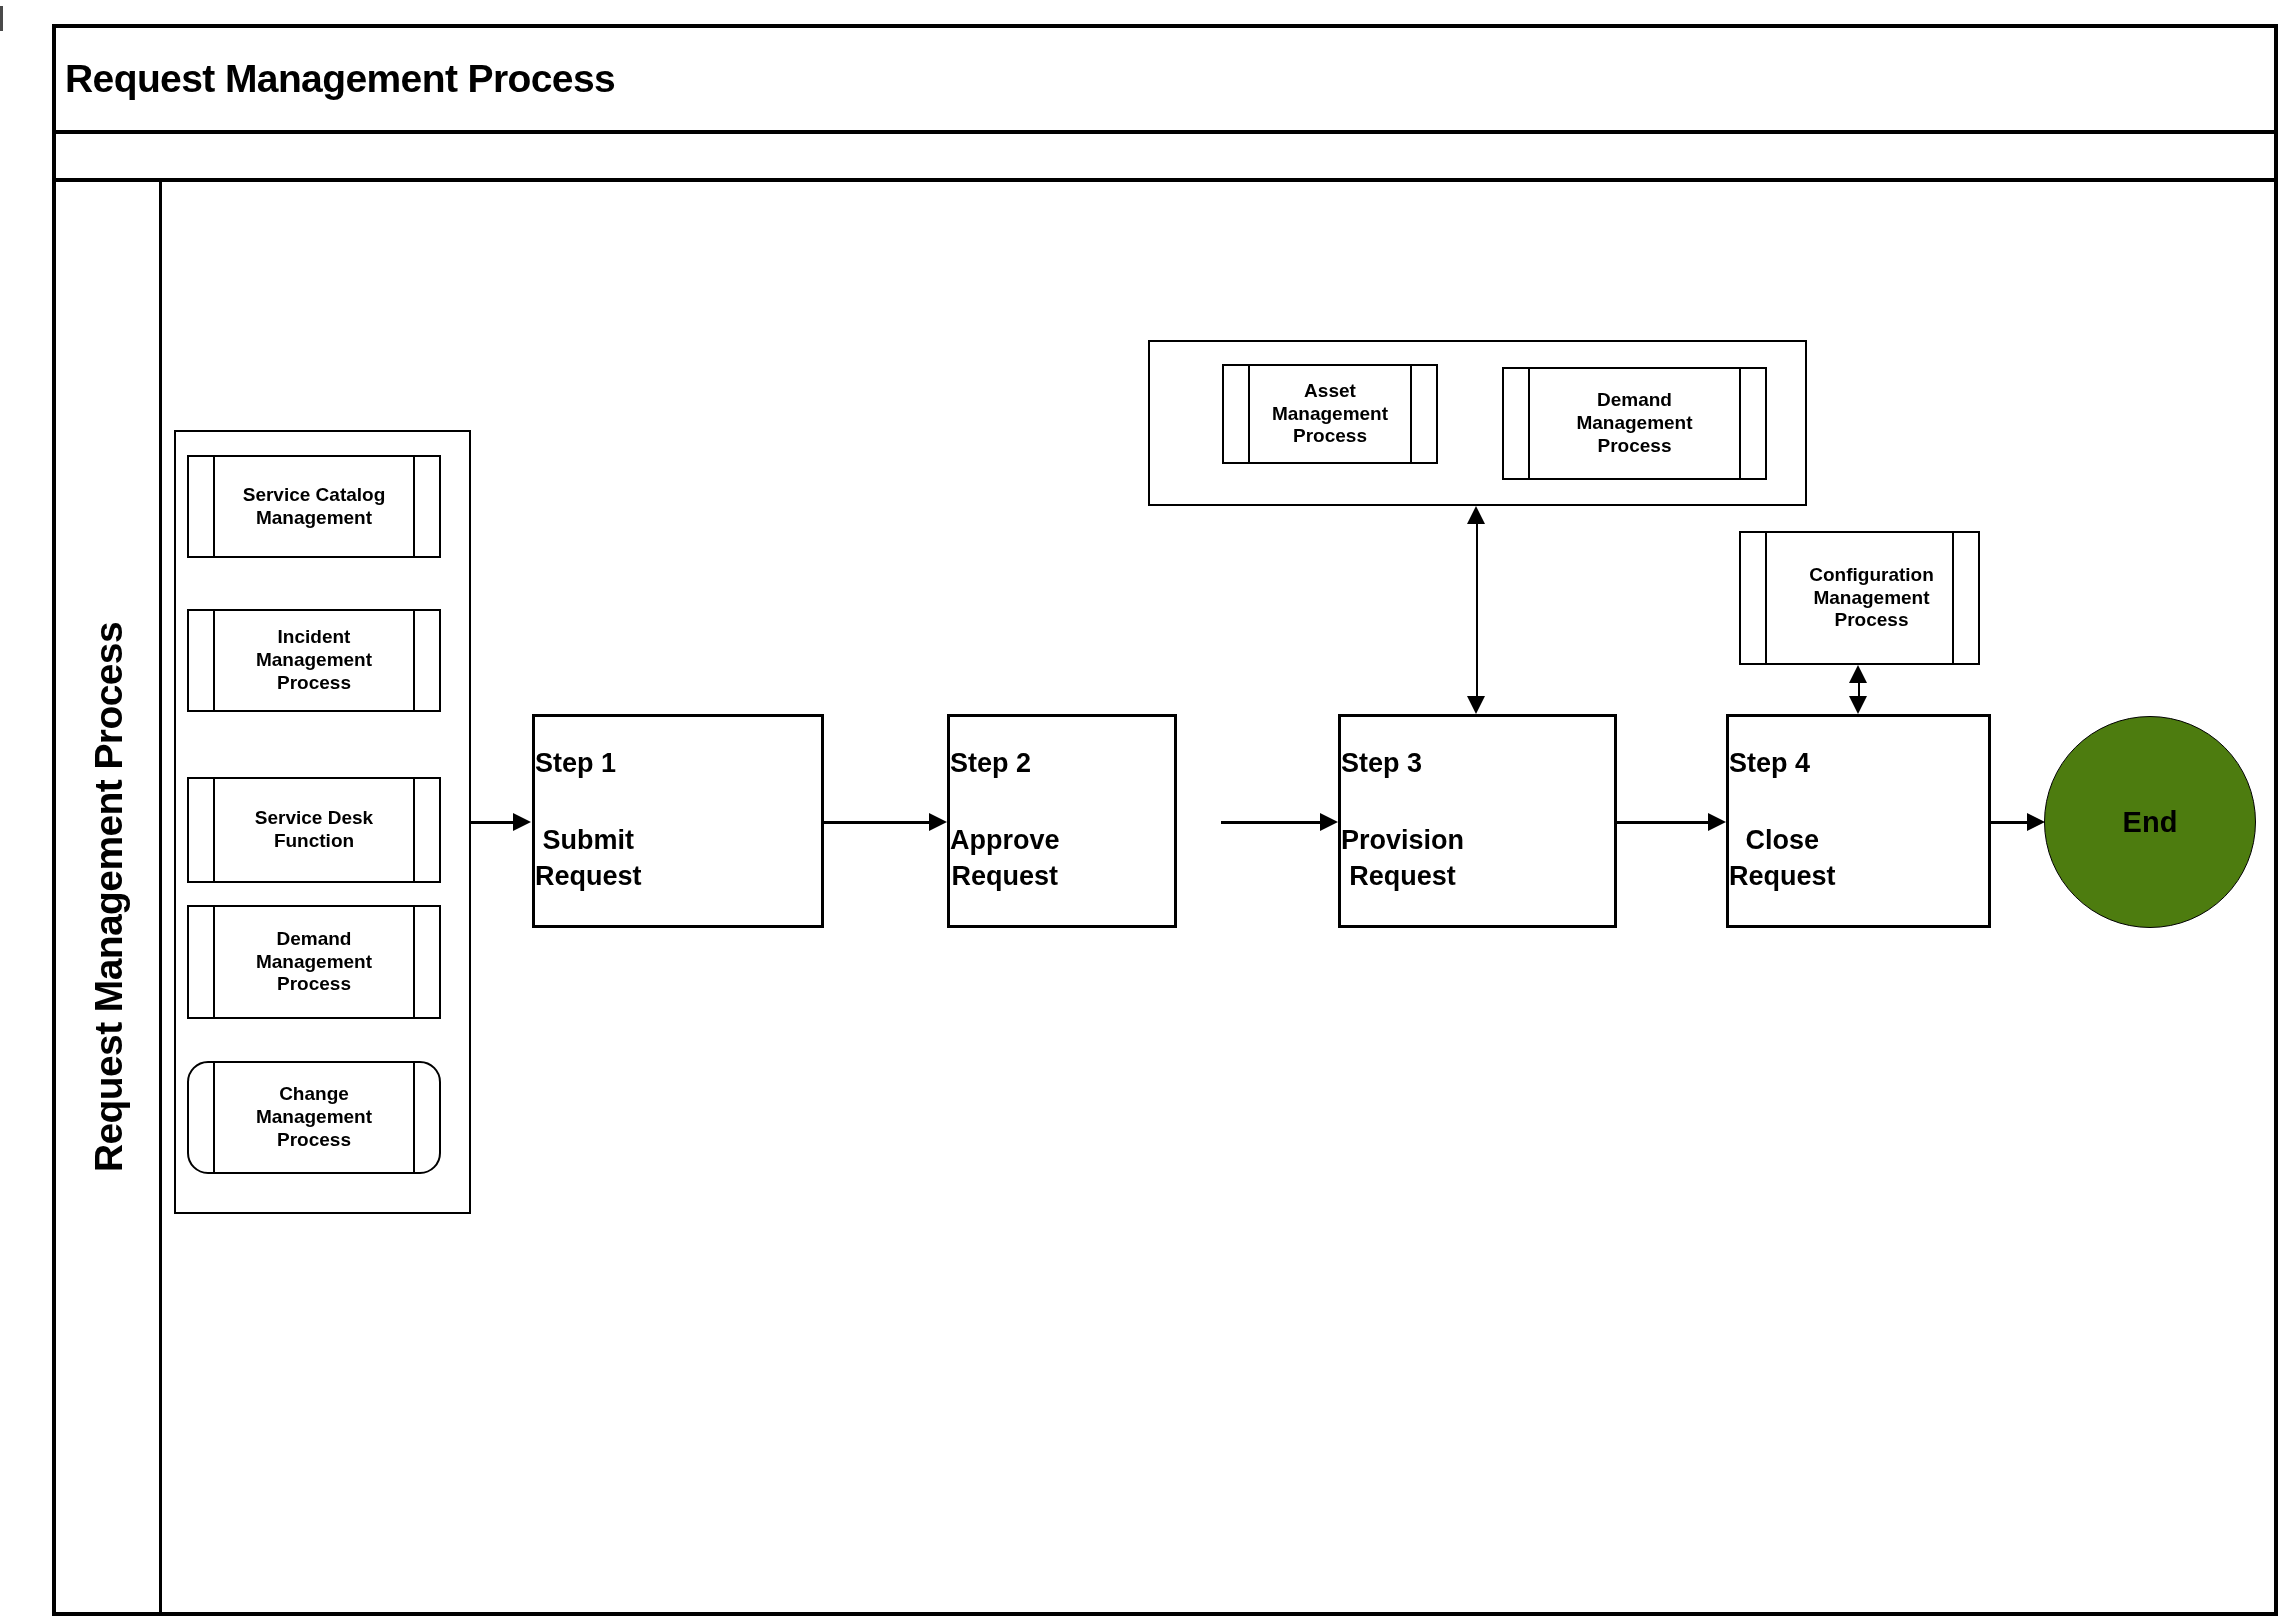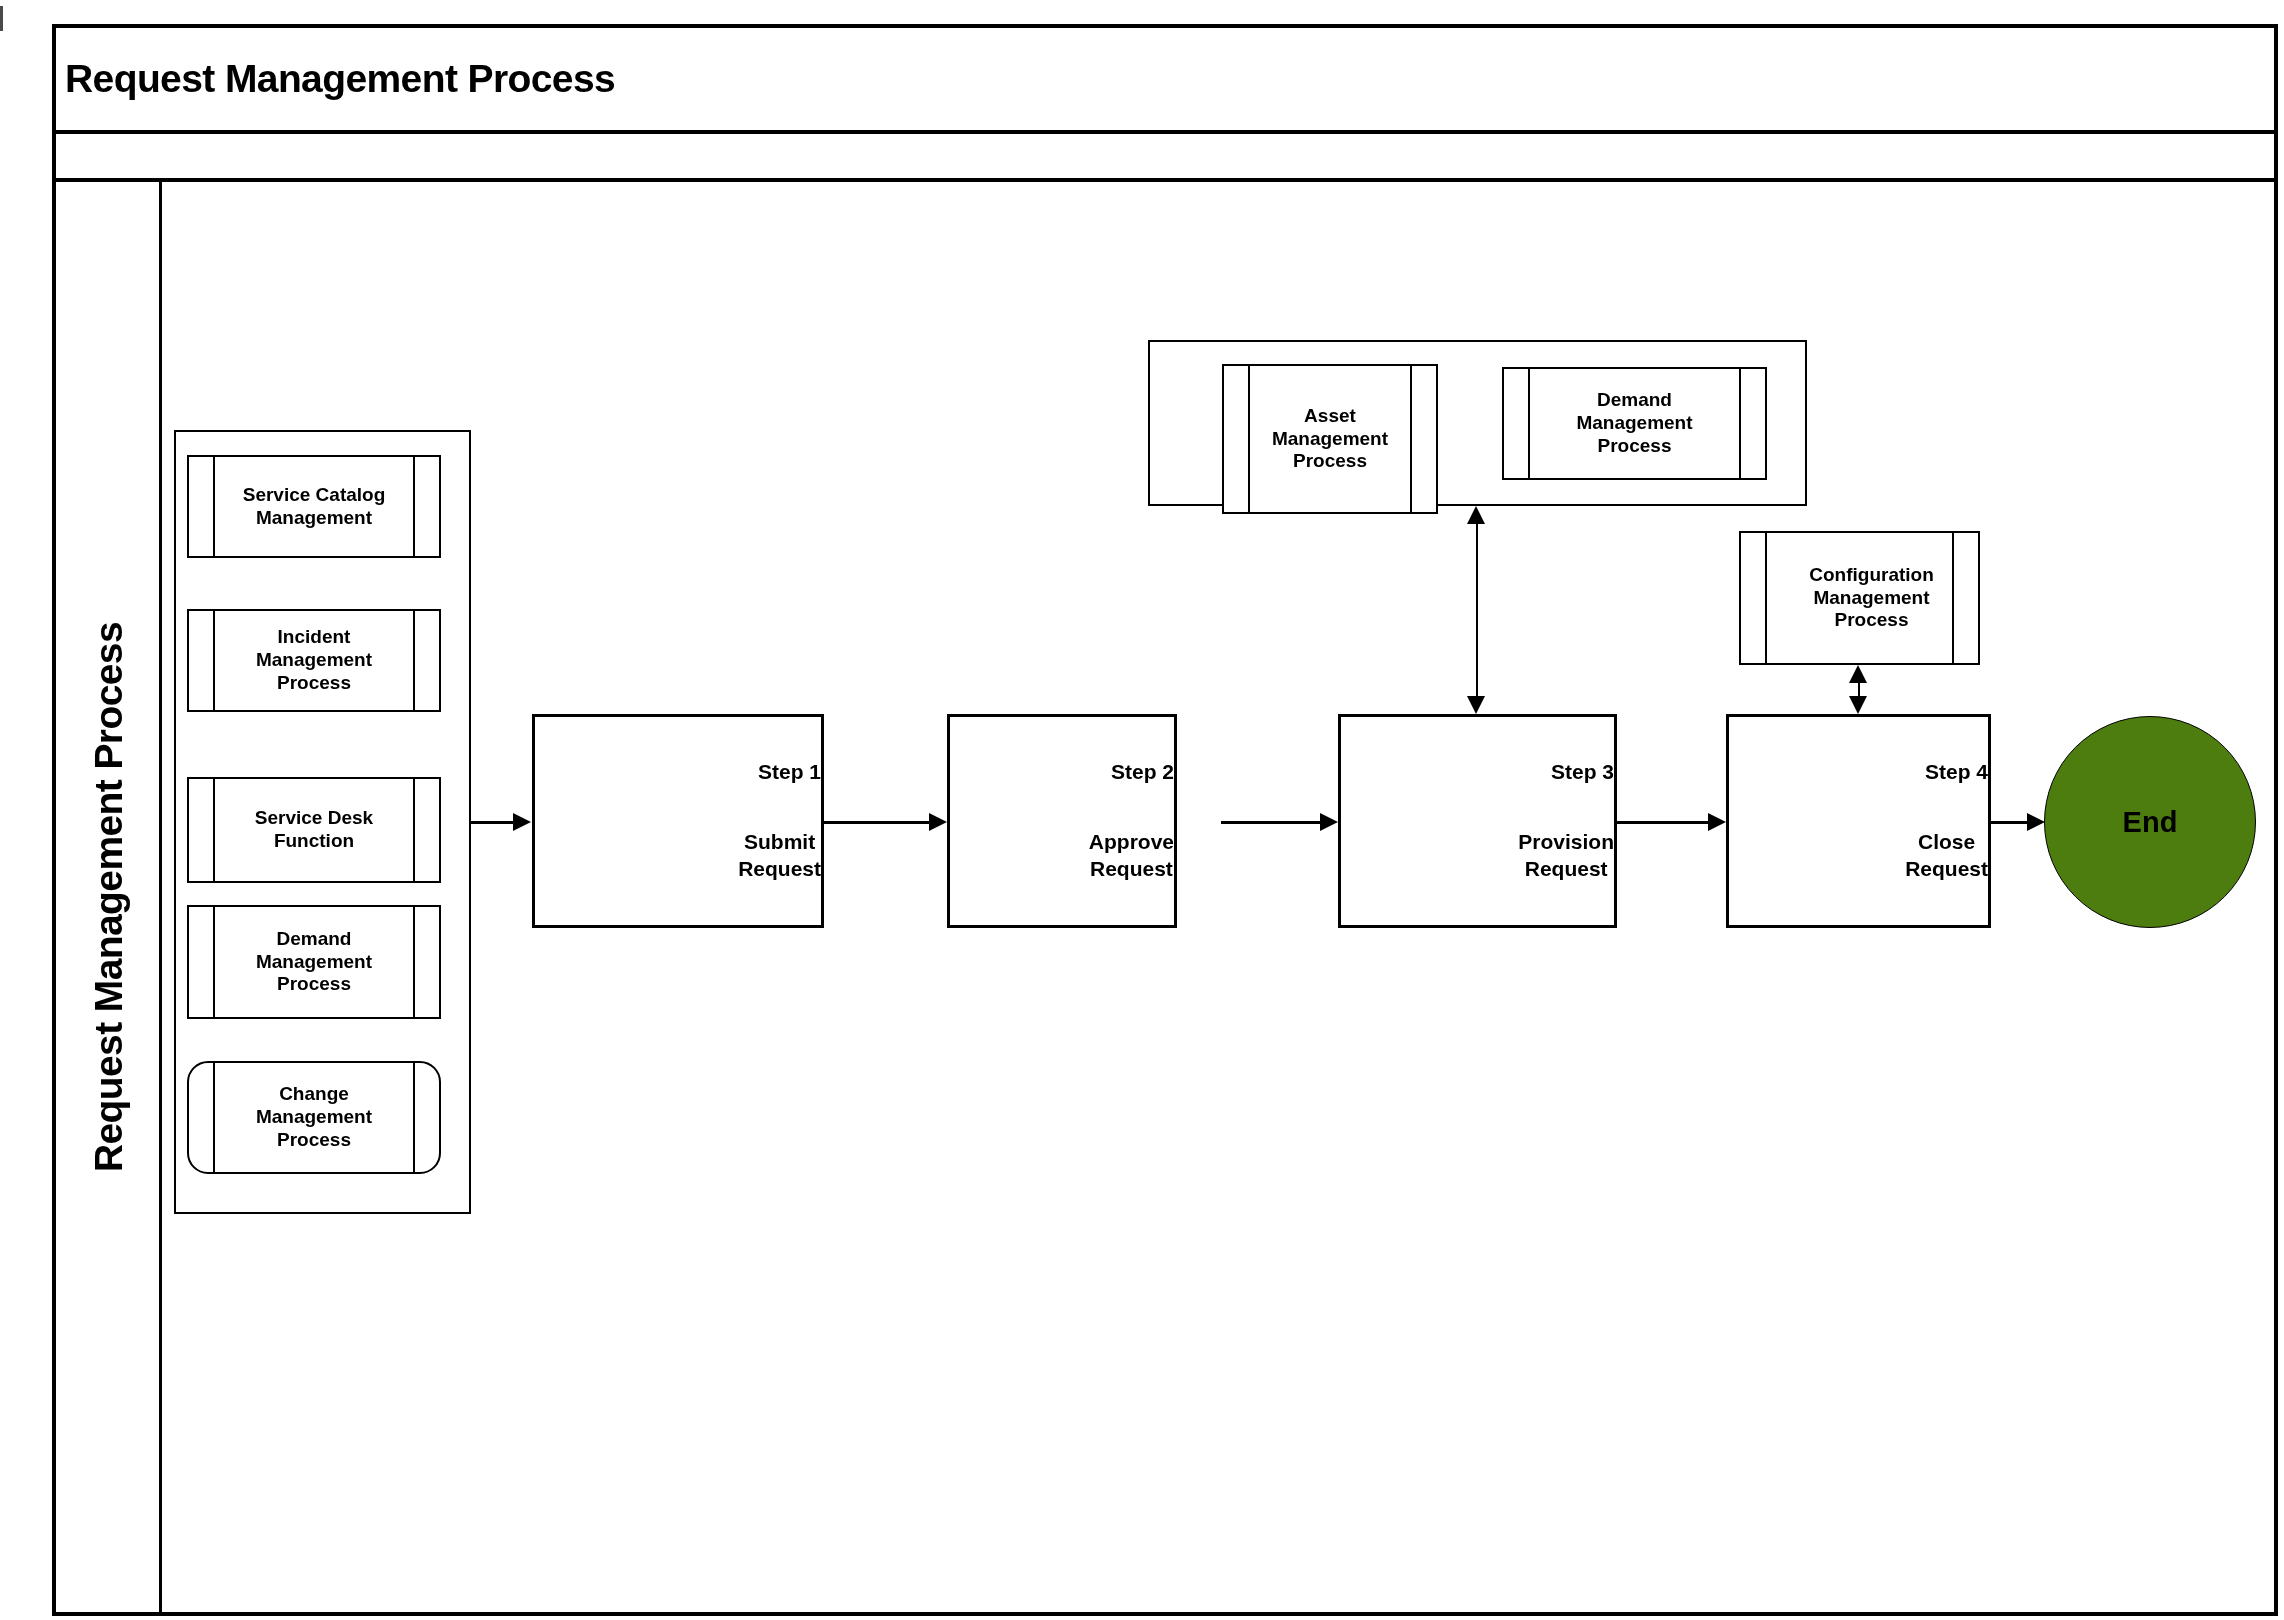--- a/index.html
+++ b/index.html
@@ -130,25 +130,25 @@
   
   .step {
     position: absolute;
     top: 714px;
     height: 214px;
     border: 3.4px solid #000;
     box-sizing: border-box;
     background: #fff;
     display: flex;
     flex-direction: column;
-    align-items: flex-end;
+    align-items: flex-start;
     justify-content: center;
     text-align: center;
     font-weight: bold;
-    font-size: 21px;
+    font-size: 27px;
   }
   .step .t { margin-bottom: 44px; }
   .step .a { white-space: pre-line; line-height: 1.3; }
 
   
   .end-circle {
     position: absolute;
     left: 2044px;
     top: 716px;
     width: 212px;
@@ -263,21 +263,21 @@
 Process</div>
   </div>
   <div class="predef" style="left:187px; top:1061px; width:254px; height:113px;border-radius:21px;">
     <div class="lbl">Change
 Management
 Process</div>
   </div>
 
   <div class="group" style="left:1148px; top:340px; width:659px; height:166px;"></div>
 
-  <div class="predef" style="left:1222px; top:364px; width:216px; height:150px;">
+  <div class="predef" style="left:1222px; top:364px; width:216px; height:100px;">
     <div class="lbl" style="font-size:19px;">Asset
 Management
 Process</div>
   </div>
   <div class="predef" style="left:1502px; top:367px; width:265px; height:113px;">
     <div class="lbl" style="font-size:19px;">Demand
 Management
 Process</div>
   </div>
 

